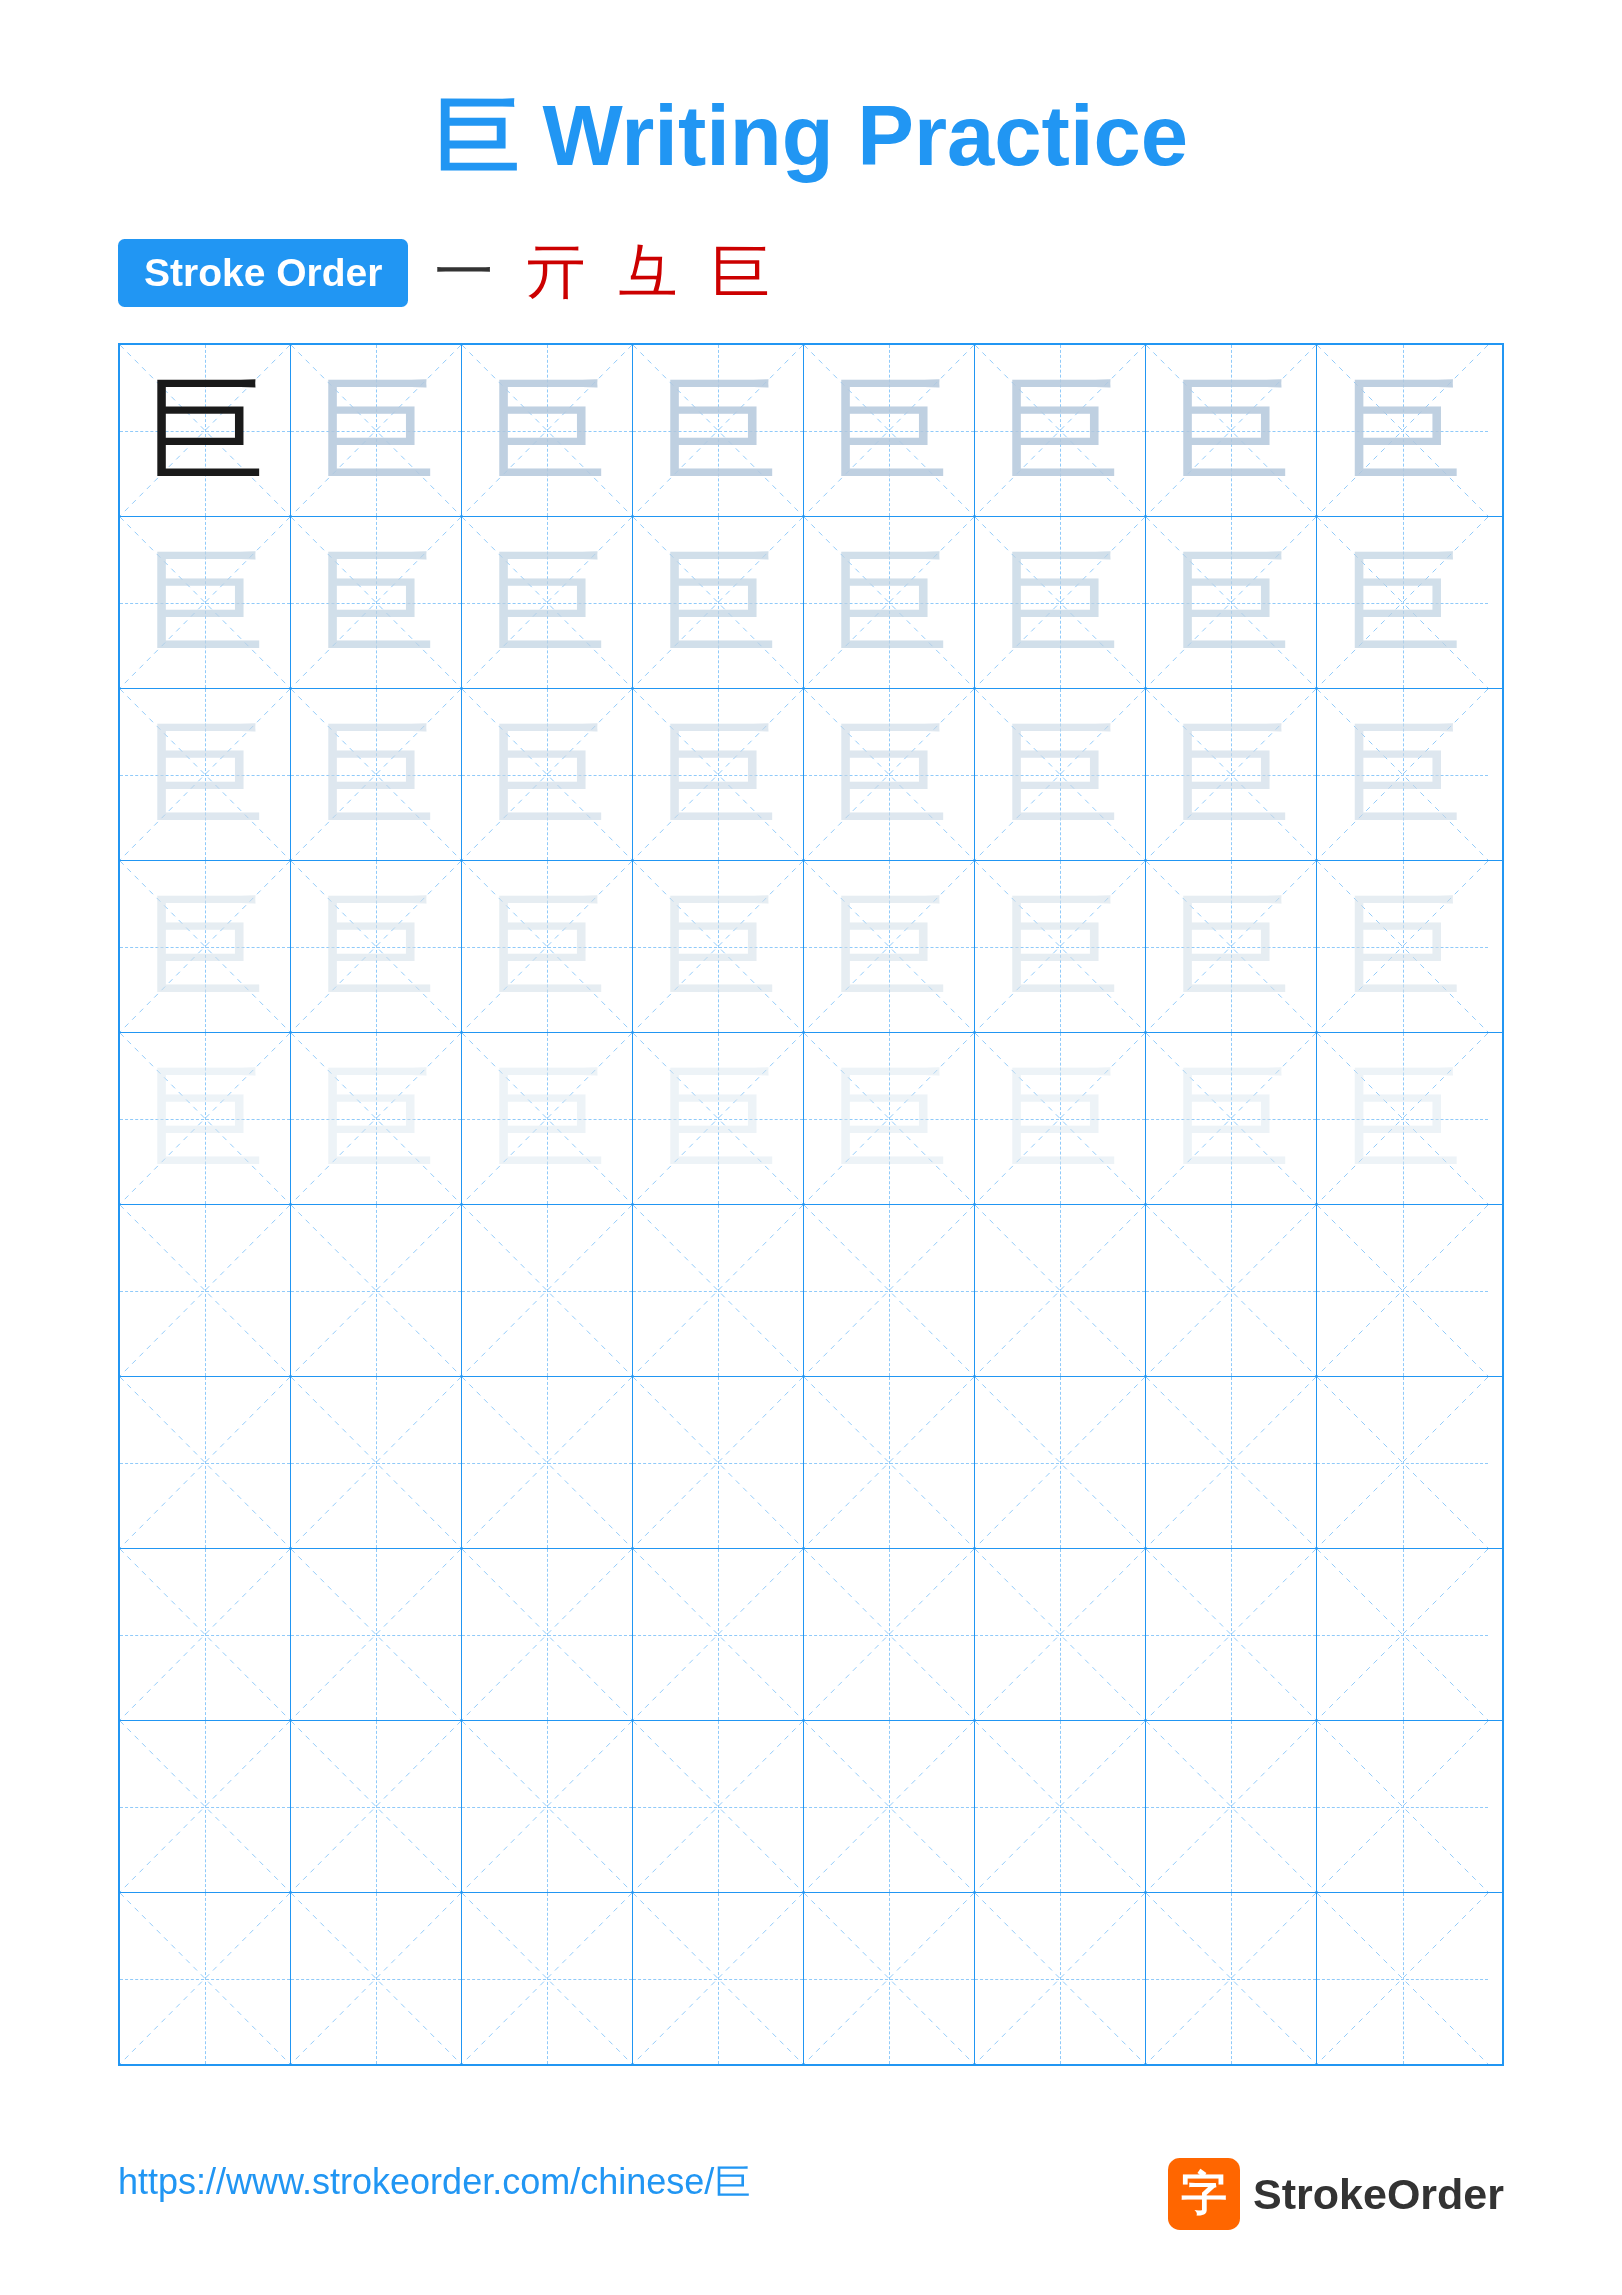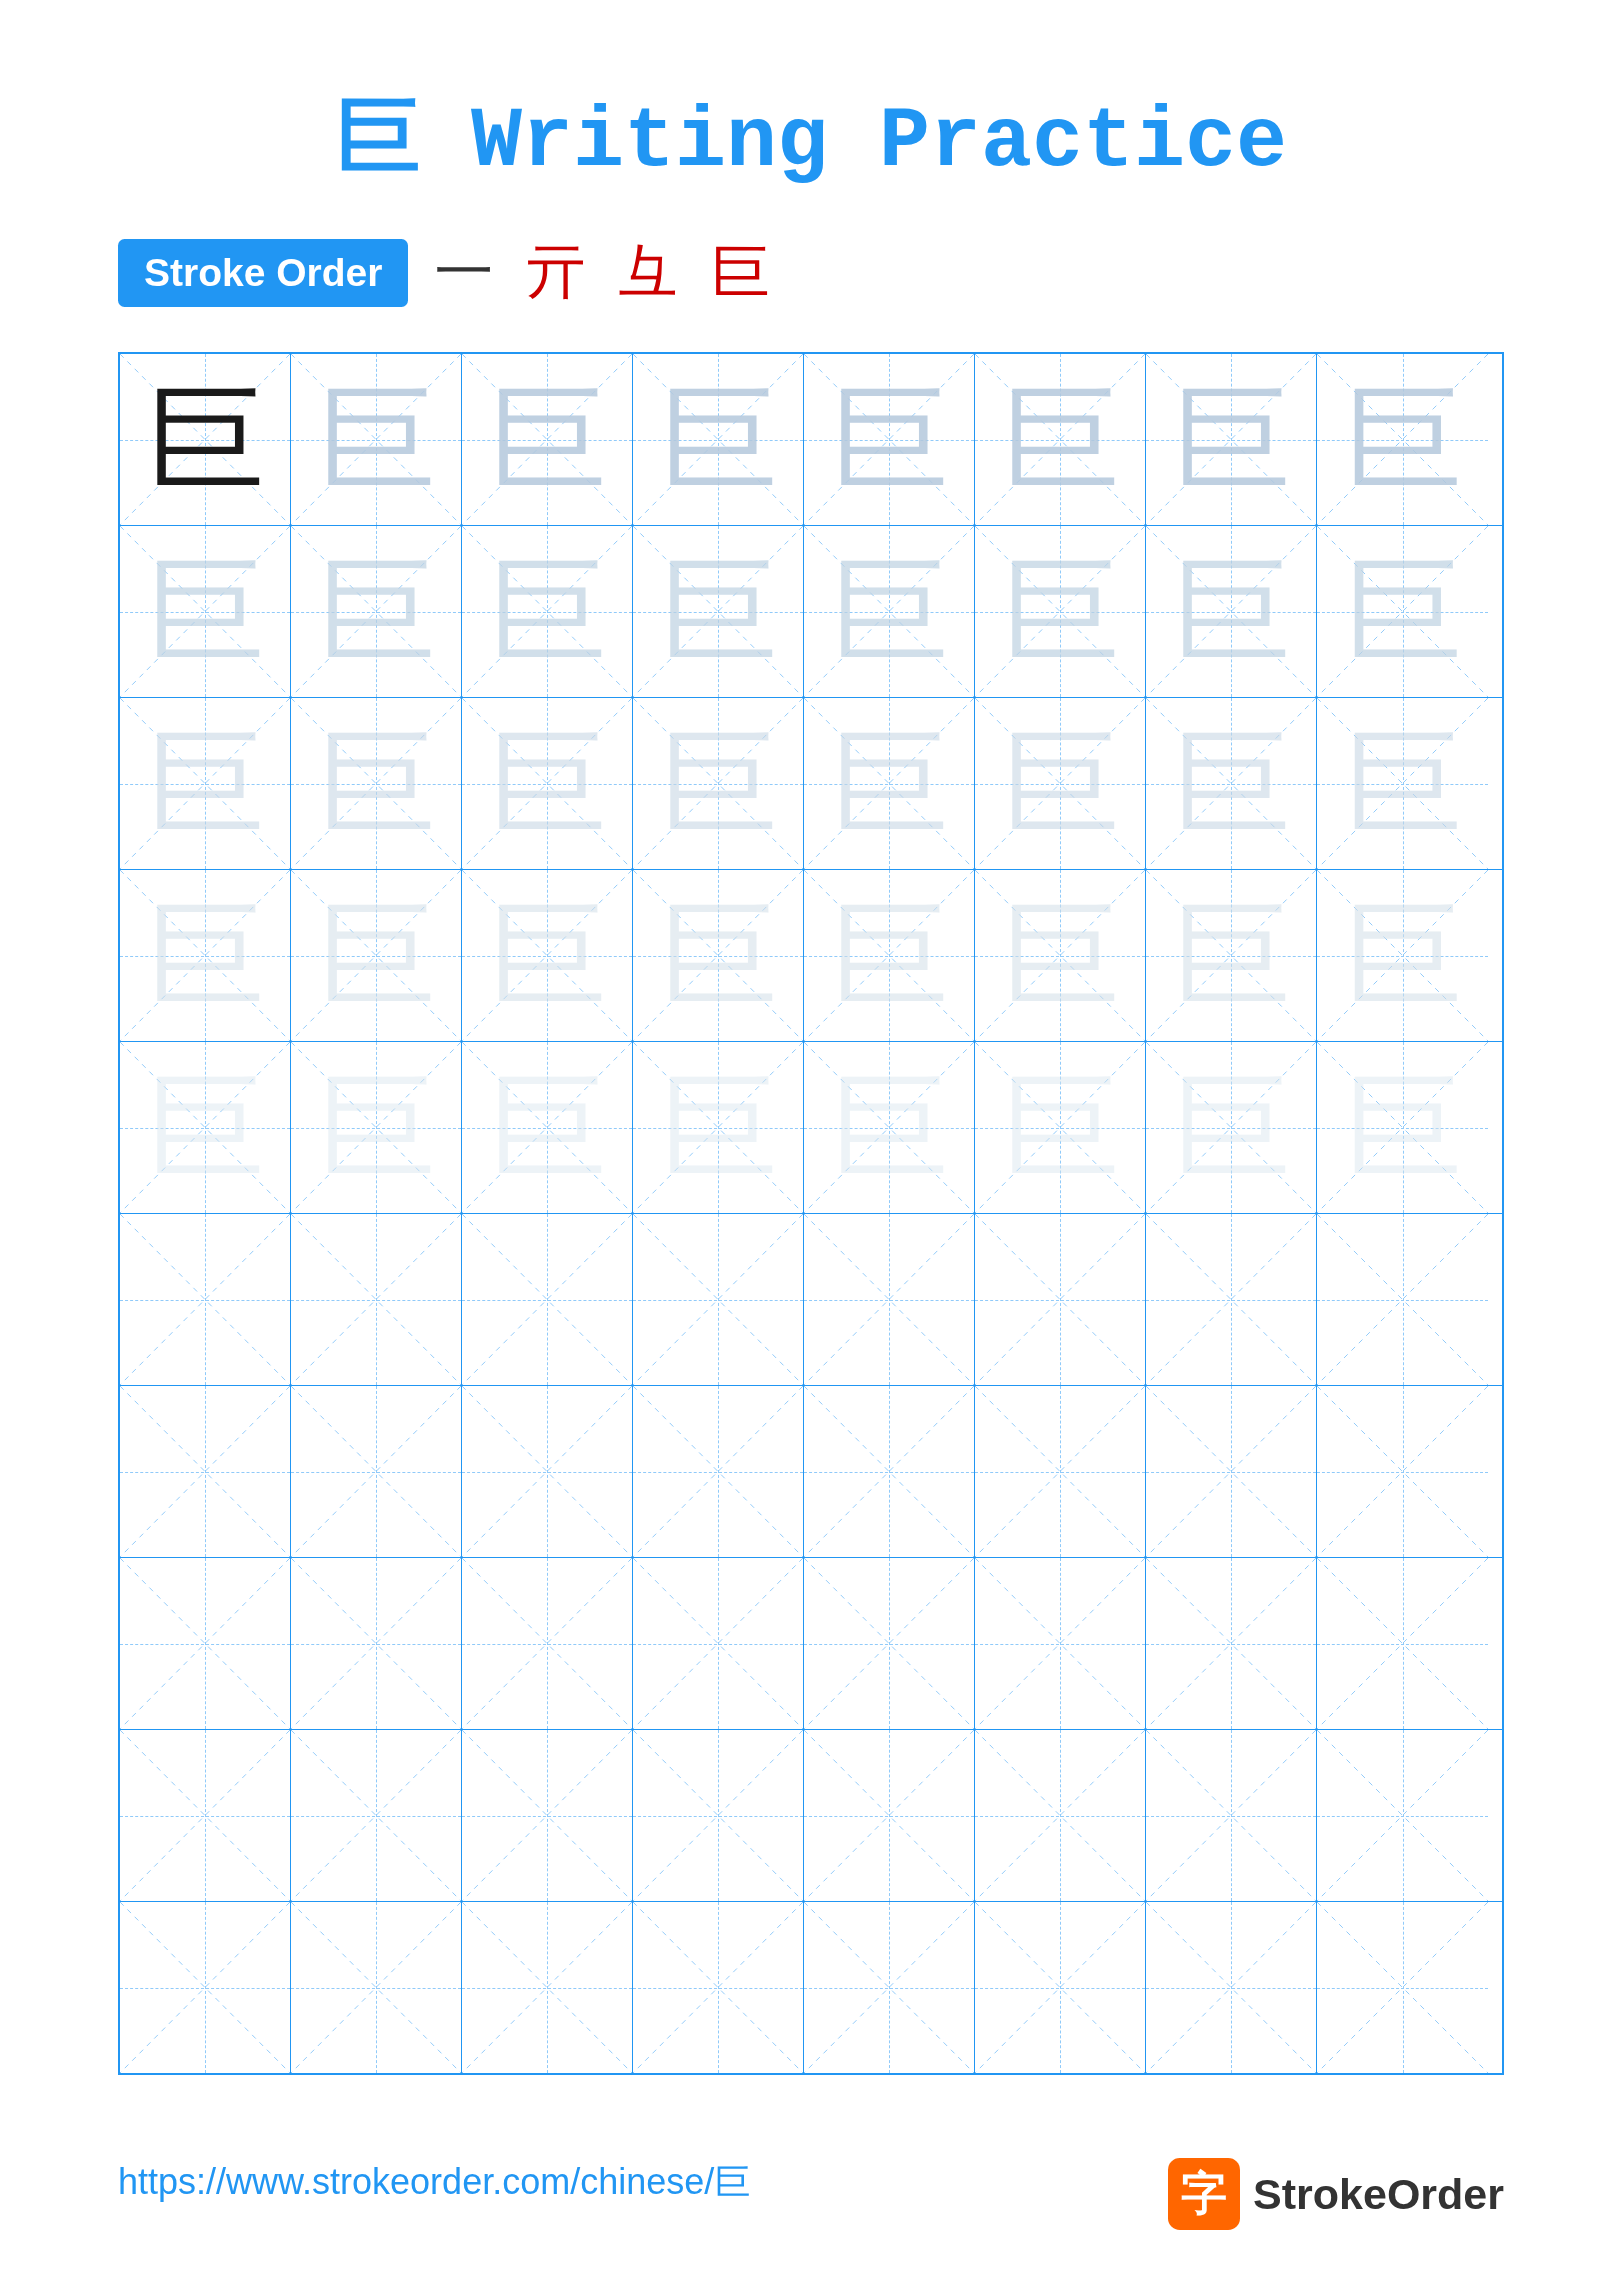--- a/index.html
+++ b/index.html
@@ -12,28 +12,27 @@
       overflow: hidden;
     }
 
     .page-title {
       text-align: center;
       padding-top: 79px;
       padding-bottom: 39px;
       font-size: 85px;
       font-weight: bold;
       color: #2196F3;
-      font-family: Liberation Mono, monospace;
     }
 
     .stroke-order-section {
       display: flex;
       align-items: center;
       padding-left: 118px;
-      margin-bottom: 39px;
+      margin-bottom: 30px;
       gap: 26px;
     }
 
     .stroke-order-badge {
       background: #2196F3;
       color: white;
       font-size: 39px;
       font-weight: bold;
       padding: 11.8px 26px;
       border-radius: 6.5px;

